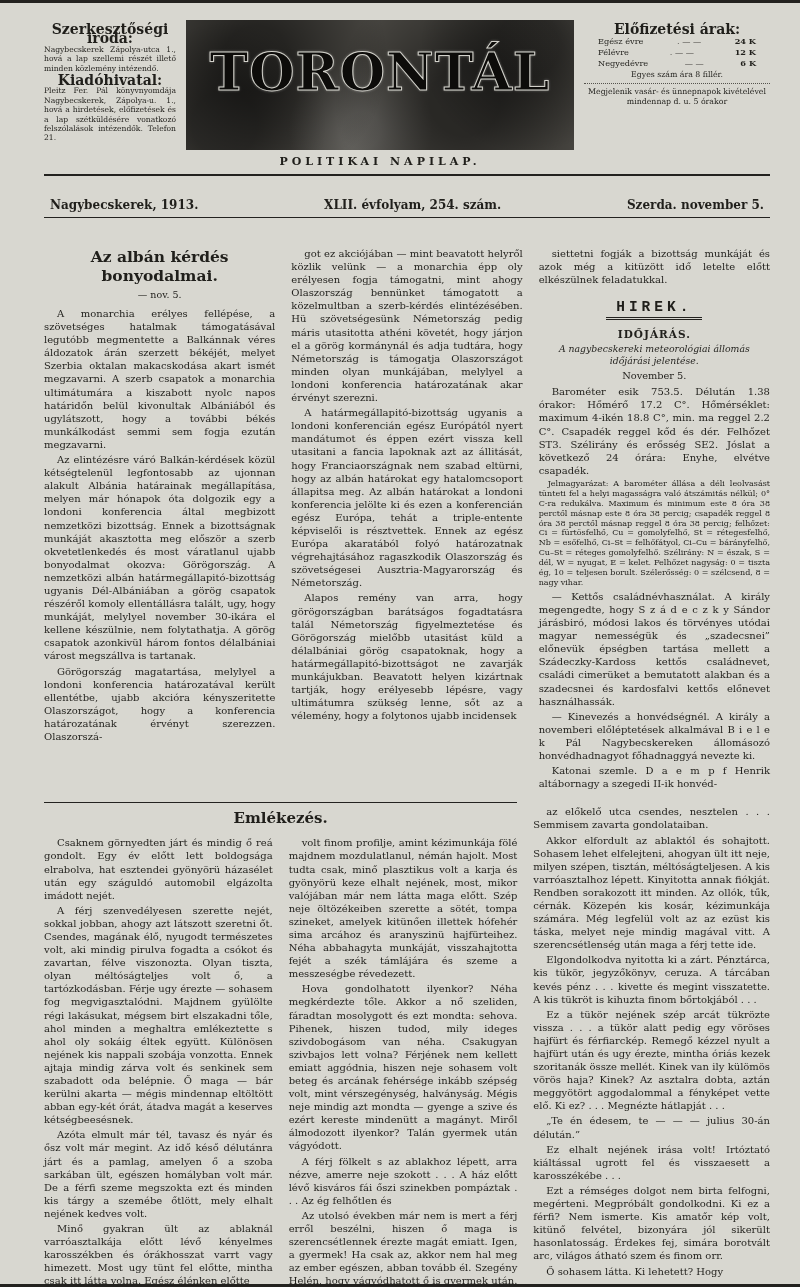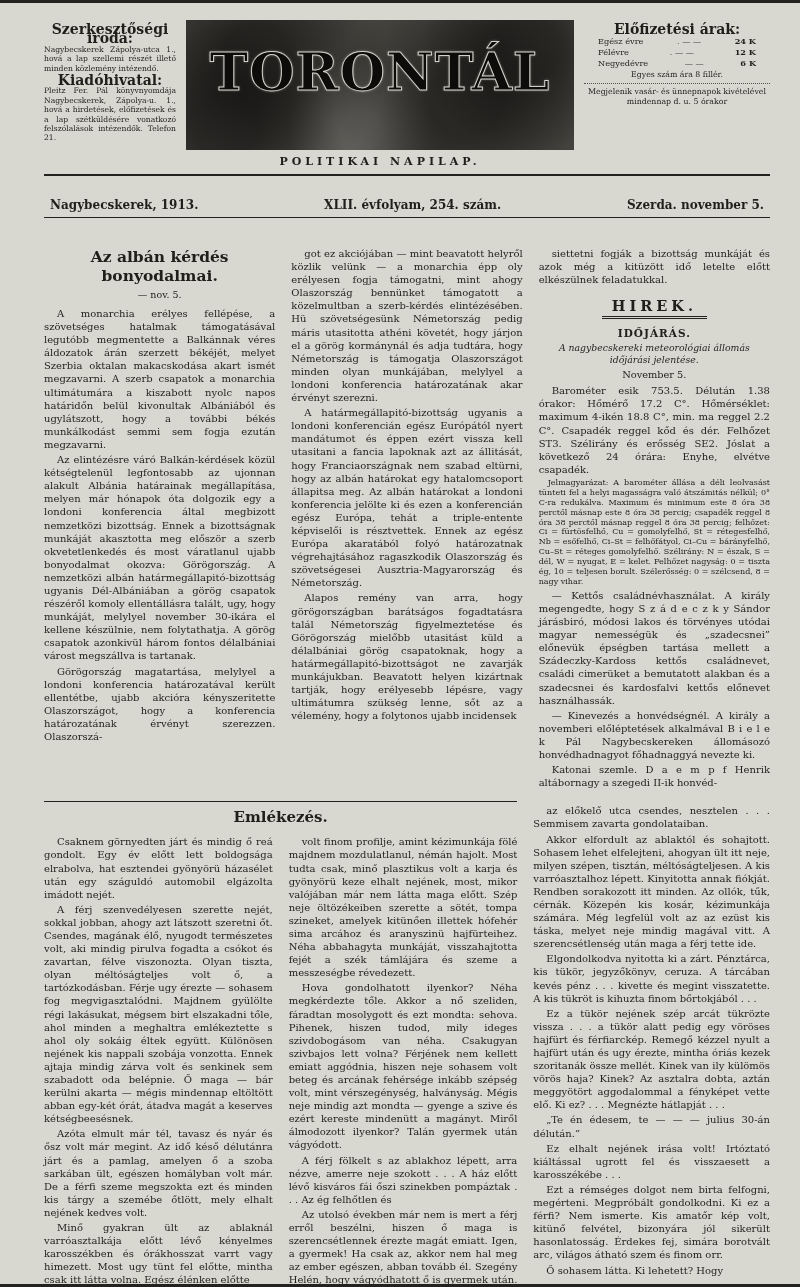--- a/index.html
+++ b/index.html
@@ -43,21 +43,21 @@
   .dateline { display:flex; justify-content:space-between; font-weight:bold; font-size:12px; padding:22px 6px 5px; border-bottom:1.5px solid #23221f; }
 
   
   .columns { display:flex; gap:16px; margin-top:29px; }
   .col { flex:1; min-width:0; }
   .para { font-size:10px; line-height:13.1px; text-align:justify; text-indent:13px; margin-bottom:2px; }
   .para.tiny { font-size:8px; line-height:9.9px; text-indent:9px; }
   .headline { text-align:center; font-size:15.5px; font-weight:bold; line-height:19px; margin-bottom:4px; }
   .article-date { text-align:center; font-size:9.5px; margin-bottom:7px; }
   .hirek-wrap { text-align:center; margin:10px 0 8px; }
-  .hirek-head { display:inline-block; font-size:14.5px; font-weight:bold; letter-spacing:4px; border-bottom:3px double #23221f; padding:0 10px 2px; }
+  .hirek-head { display:inline-block; font-size:14.5px; font-weight:bold; letter-spacing:4px; border-bottom:3px double #23221f; padding:0 10px 2px;font-family:Liberation Mono, monospace; }
   .weather-head { text-align:center; font-weight:bold; font-size:10.5px; letter-spacing:1px; margin:6px 0 3px; }
   .weather-sub { text-align:center; font-style:italic; font-size:9.3px; line-height:11.5px; margin-bottom:4px; }
   .weather-date { text-align:center; font-size:9.8px; margin-bottom:4px; }
   .news-lead { font-weight:normal; }
 
   
   .feuilleton { display:flex; gap:16px; margin-top:10px; }
   .feu-left { flex:2; min-width:0; }
   .feu-right { flex:1; min-width:0; padding-top:3px; }
   .feu-rule { border-top:1px solid #23221f; }

